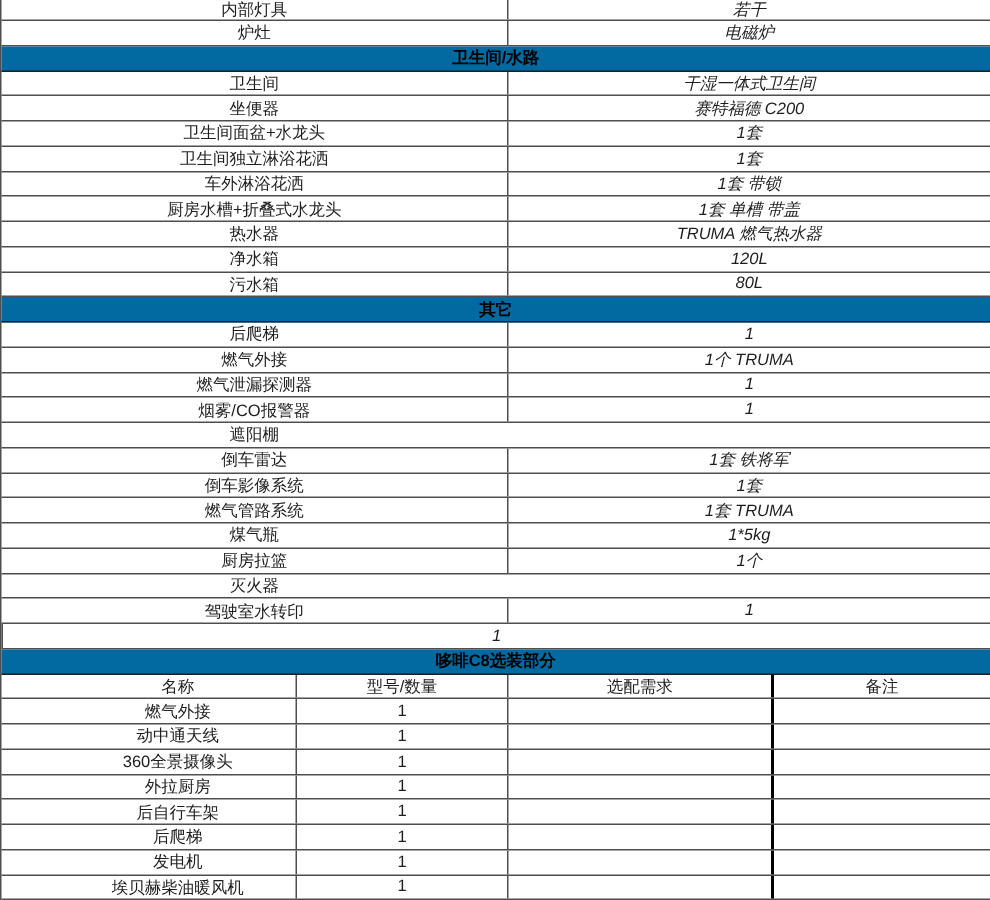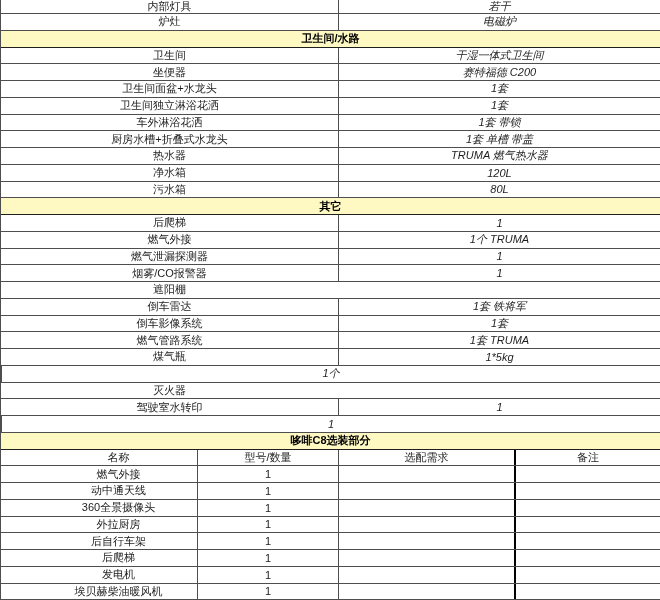--- a/index.html
+++ b/index.html
@@ -14,21 +14,21 @@
   .row { display: flex; height: 16.75px; border-bottom: 1px solid #4e4e4e; }
   .row.h-first { height: 14px; }
   .cell {
     display: flex; align-items: center; justify-content: center;
     overflow: hidden; white-space: nowrap; height: 100%;
   }
   
   .c-name  { width: 337px; }
   .c-value { flex: 1; border-left: 1px solid #4e4e4e; font-style: italic; }
   
-  .row.section { background: #fef9c3; border-bottom: 1px solid #1f1f1f; }
+  .row.section { background: #0369a1; border-bottom: 1px solid #1f1f1f; }
   .row.section .cell { flex: 1; font-weight: bold; color: #000; }
   
   .q1 { width: 196px; padding-left: 39px; }
   .q2 { width: 141px; border-left: 1px solid #4e4e4e; }
   .q3 { width: 176px; border-left: 1px solid #4e4e4e; }
   .q4 { flex: 1; border-left: 2px solid #000000; }
 </style>
 </head>
 <body>
 
@@ -117,20 +117,21 @@
   </div>
   <div class="row">
     <div class="cell c-name">燃气管路系统</div>
     <div class="cell c-value">1套 TRUMA</div>
   </div>
   <div class="row">
     <div class="cell c-name">煤气瓶</div>
     <div class="cell c-value">1*5kg</div>
   </div>
   <div class="row">
+    <div class="cell c-name">厨房拉篮</div>
     <div class="cell c-value">1个</div>
   </div>
   <div class="row">
     <div class="cell c-name">灭火器</div>
   </div>
   <div class="row">
     <div class="cell c-name">驾驶室水转印</div>
     <div class="cell c-value">1</div>
   </div>
   <div class="row">

